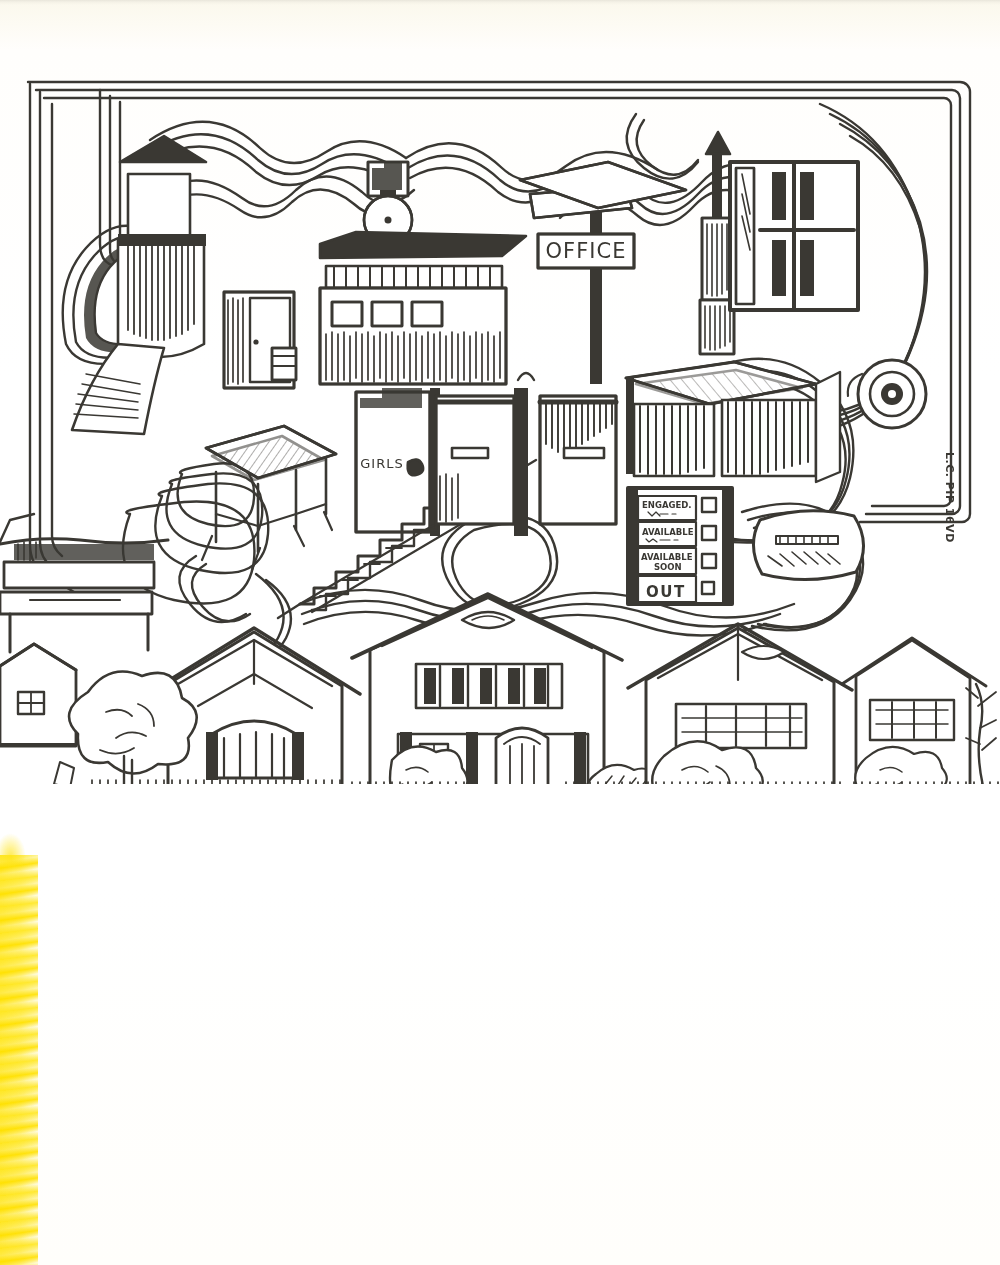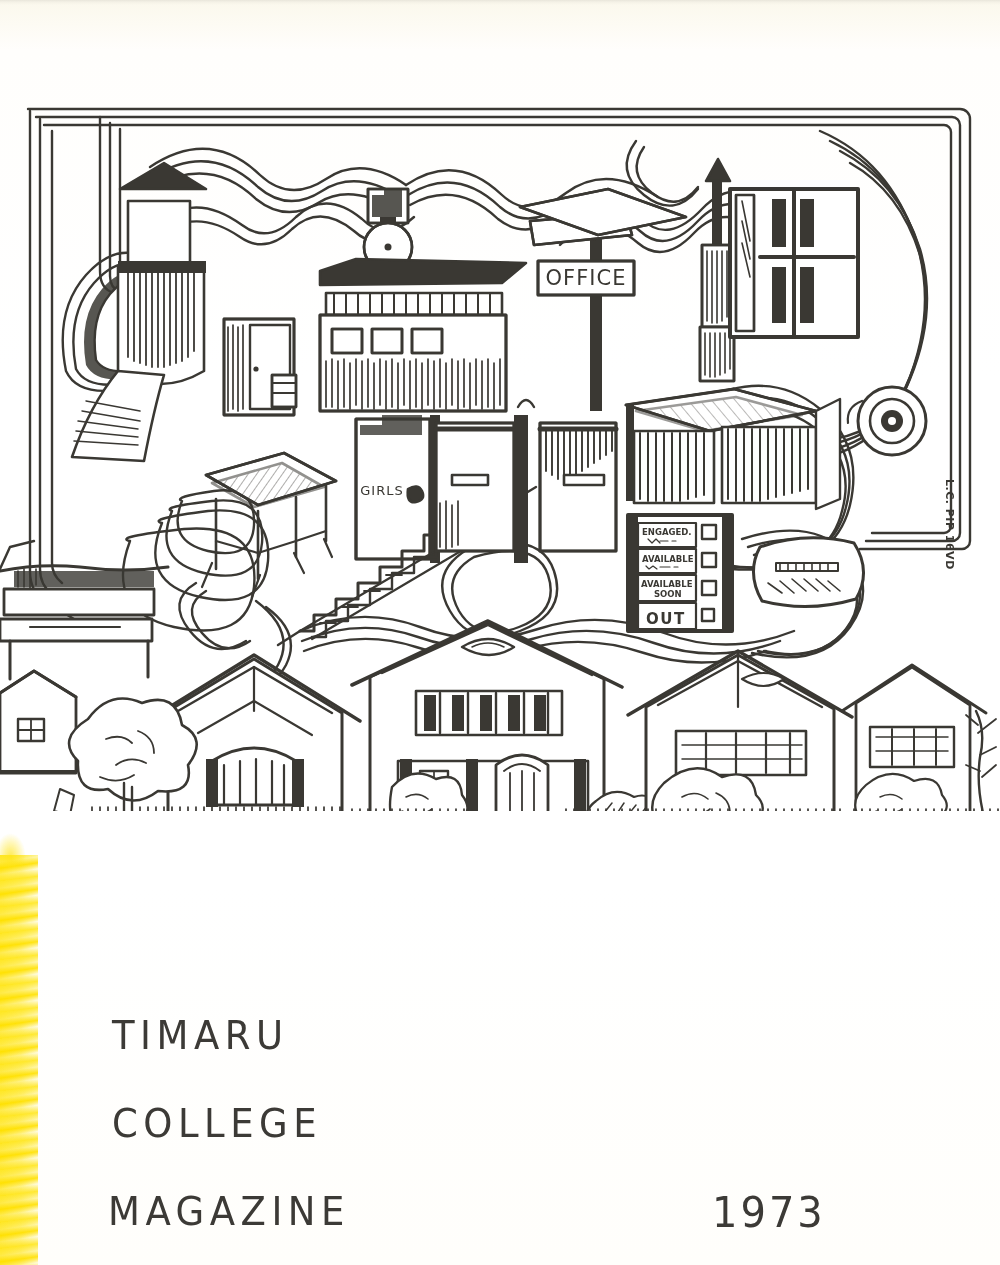--- a/index.html
+++ b/index.html
@@ -36,21 +36,21 @@
     filter:blur(.6px);
     mix-blend-mode:multiply;
   }
   .stain:after{
     content:"";position:absolute;left:0;top:-22px;width:26px;height:34px;
     background:radial-gradient(ellipse at 40% 70%, rgba(255,228,20,.75), rgba(255,255,255,0) 70%);
   }
 
   
   .art-wrap{
-    position:absolute;left:0;top:71px;width:1000px;height:740px;
+    position:absolute;left:0;top:44px;width:1000px;height:740px;
   }
   .art-wrap svg{display:block;width:1000px;height:740px;}
 
   
   .title-block{
     position:absolute;left:0;top:1000px;width:1000px;height:250px;
   }
   .title-line{
     position:absolute;
     color:#3c3a36;
@@ -498,19 +498,13 @@
 
           <path d="M976 640 q10 20 4 46 q-4 28 4 60" stroke-width="2.4"></path>
           <path d="M978 662 l18 -14 M980 684 l16 -8 M982 706 l14 -12 M978 654 l-12 -10 M980 700 l-14 -6" stroke-width="1.8"></path>
         </g>
       </g>
 
     </g>
   </svg>
   </div>
 
-  <div class="title-block">
-    <div class="title-line" id="t-timaru">TIMARU</div>
-    <div class="title-line" id="t-college">COLLEGE</div>
-    <div class="title-line" id="t-magazine">MAGAZINE</div>
-    <div class="title-line" id="t-year">1973</div>
-  </div>
 </div>
 
 </body></html>

